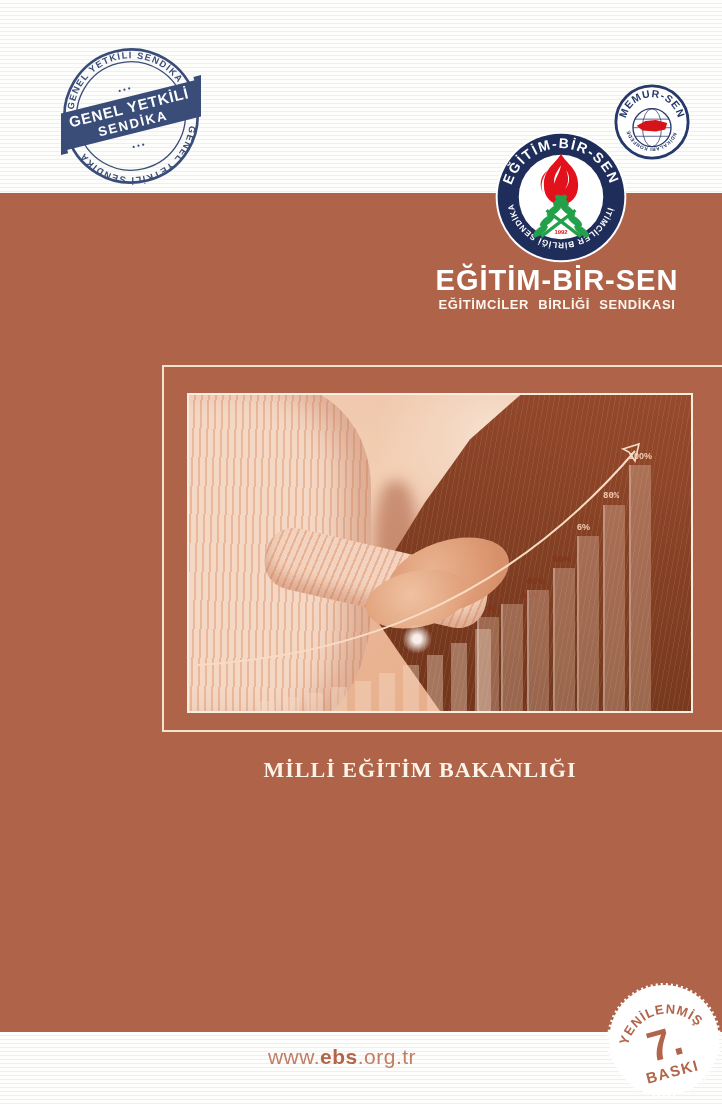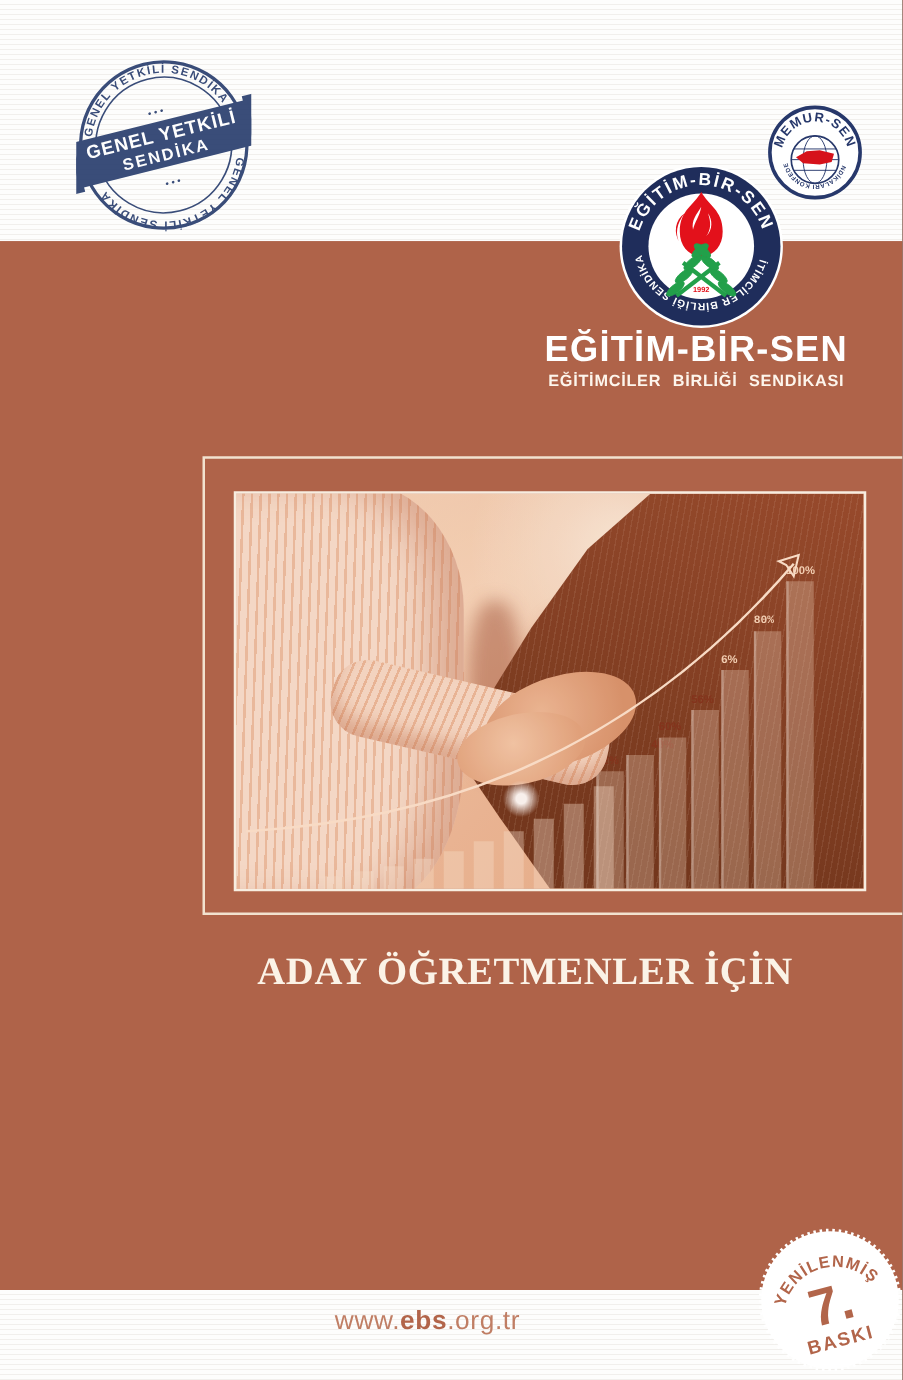--- a/index.html
+++ b/index.html
@@ -204,21 +204,21 @@
     <div class="hand woman"></div>
     <div class="glow"></div>
     <svg width="502" height="316" style="position:absolute;left:0;top:0;">
       <path d="M 8 270 C 150 262, 310 215, 446 56" fill="none" stroke="#FFE9D5" stroke-width="2"></path>
       <path d="M 434 54 L 450 49 L 446 66 L 440 57 Z" fill="none" stroke="#FFE9D5" stroke-width="1.6"></path>
     </svg>
     <div class="photo-tint"></div>
   </div>
 
   <div class="titleblock">
-    <div class="t2">ADAY ÖĞRETMENLER İÇİN</div>
+    <div class="t1">MİLLİ EĞİTİM BAKANLIĞI</div>
   </div>
 
   <div class="website">
     <span>www.</span><b>ebs</b><span>.org.tr</span>
   </div>
 
   <svg class="badge" viewBox="0 0 116 116">
     <g transform="rotate(-15 58 58)">
       <circle cx="58" cy="58" r="55" fill="#FFFFFF" stroke="#FFFFFF" stroke-width="4" stroke-dasharray="2 3"></circle>
       <circle cx="58" cy="58" r="52" fill="#FFFFFF"></circle>

